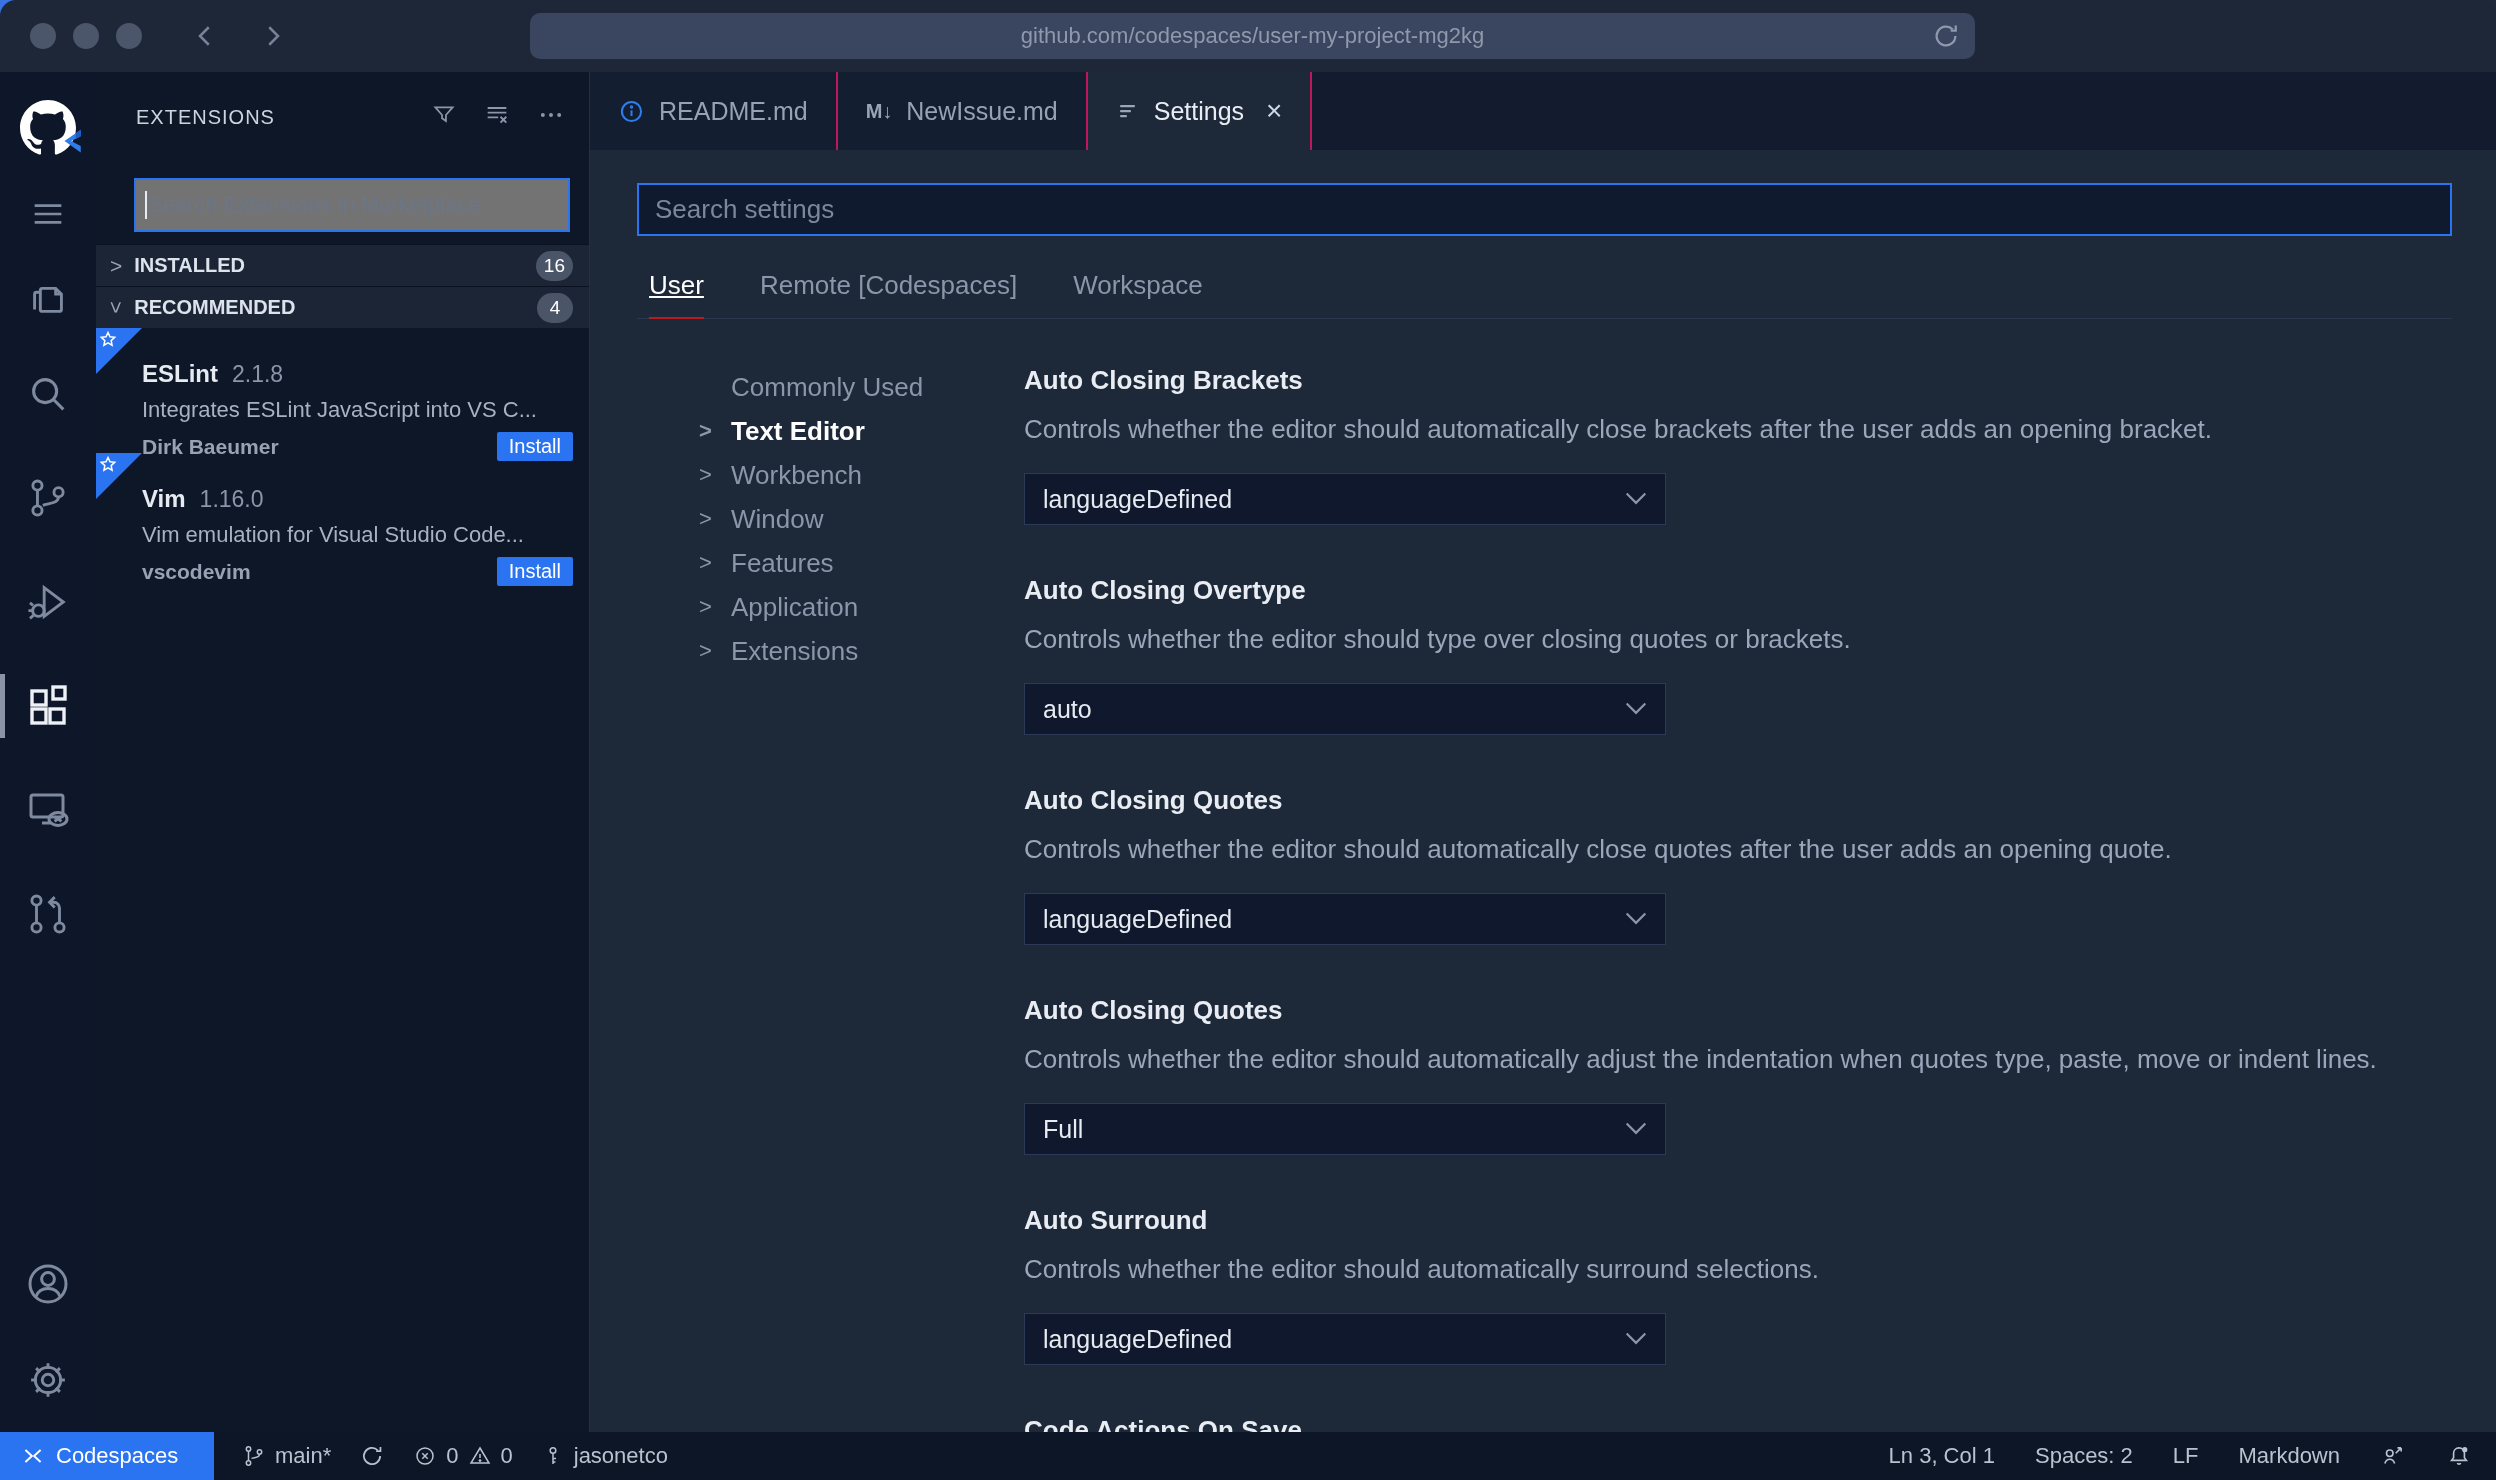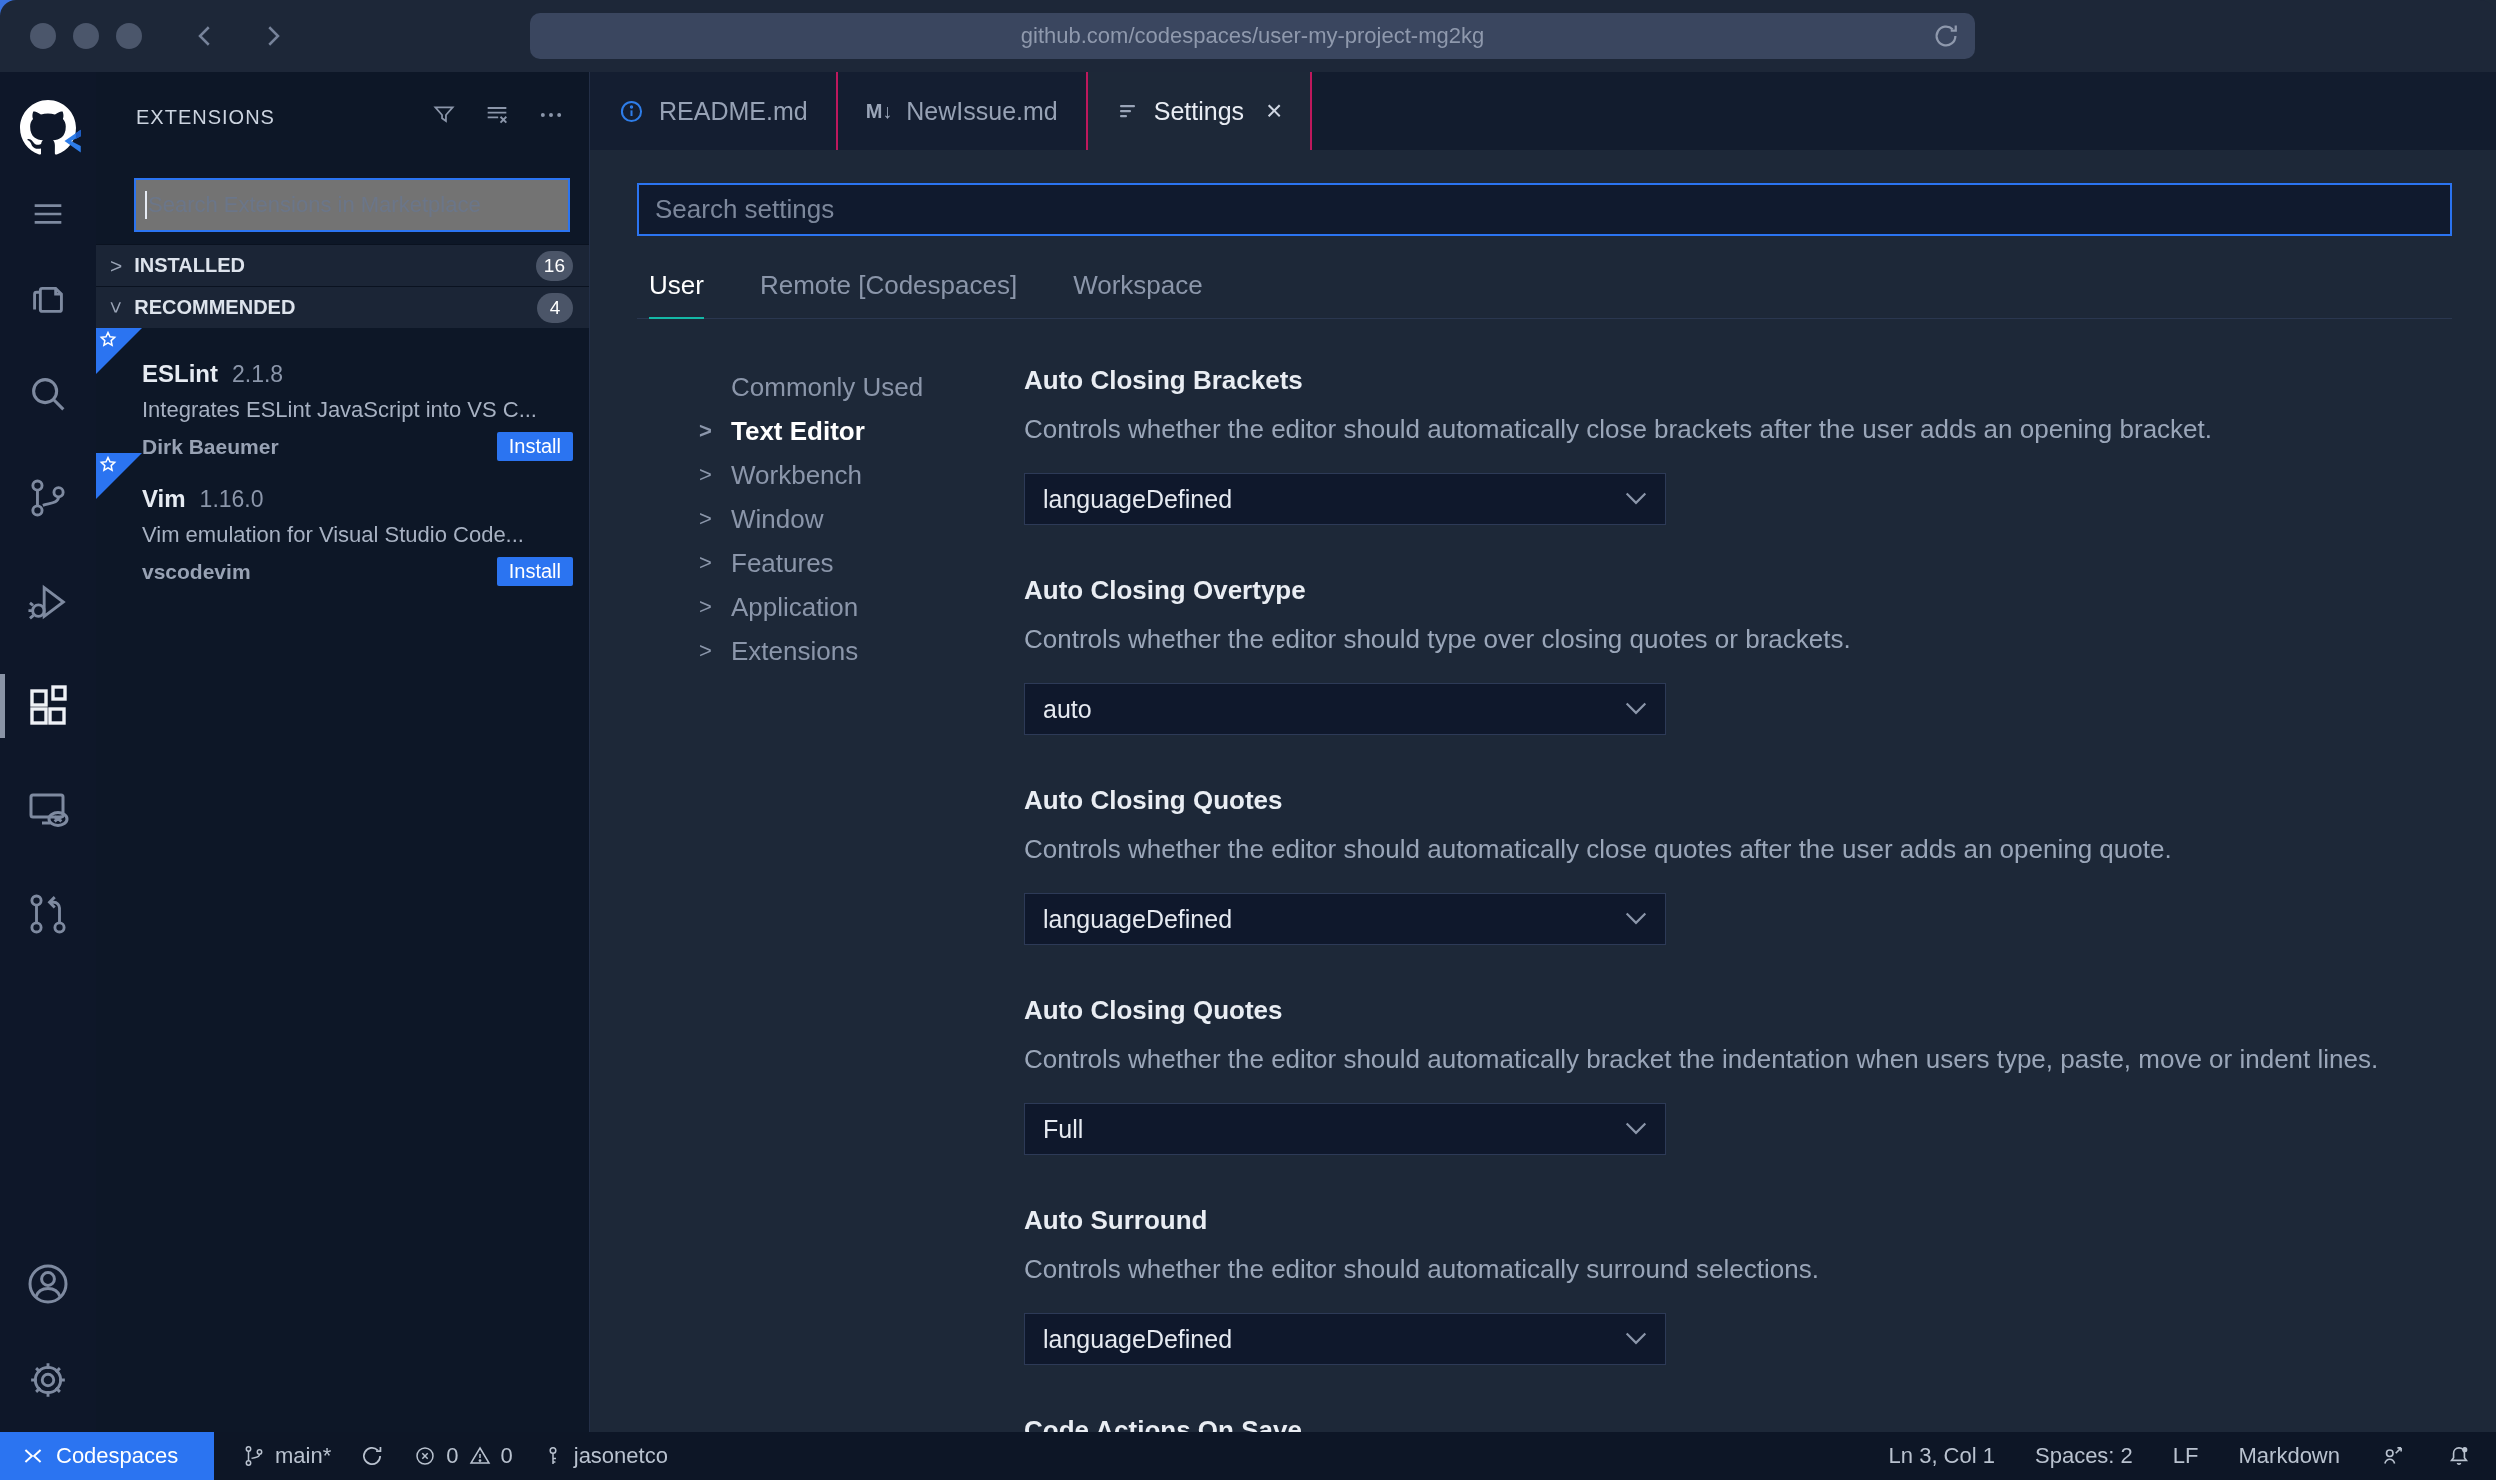--- a/index.html
+++ b/index.html
@@ -70,21 +70,21 @@
   .tab.active{background:var(--editor);color:#e8ecf3;}
   .tab .close{font-size:28px;margin-left:8px;color:#cfd6e2;}
   .md-icon{font-weight:bold;font-size:20px;color:#9aa5b8;}
 
   .settings{flex:1;padding:33px 44px 0 47px;overflow:hidden;}
   .settings-search{position:relative;}
   .settings-search input{width:100%;height:53px;background:#101a2e;border:2px solid var(--accent);color:#cfd6e2;font-size:26px;padding:0 16px;outline:none;font-family:inherit;}
   .settings-search input::placeholder{color:#7c879b;}
   .scope-row{margin-top:34px;display:flex;gap:56px;border-bottom:1px solid #2a3750;padding-left:12px;}
   .scope{font-size:26px;color:#8b96aa;padding-bottom:16px;cursor:pointer;}
-  .scope.active{color:#fff;border-bottom:2px solid #14b8a6;margin-bottom:-1px;}
+  .scope.active{color:#fff;border-bottom:2px solid #b91c1c;margin-bottom:-1px;text-decoration:underline;}
   .content{display:flex;margin-top:46px;}
   .tree{width:325px;margin-left:62px;font-size:26px;color:#8b96aa;flex-shrink:0;}
   .tree-item{height:44px;display:flex;align-items:center;gap:16px;cursor:pointer;}
   .tree-item .chev{font-size:22px;color:#8b96aa;width:16px;}
   .tree-item .spacer{width:16px;}
   .tree-item.active{color:#fff;font-weight:bold;}
   .entries{flex:1;min-width:0;}
   .entry{margin-bottom:50px;}
   .entry-title{font-size:26px;font-weight:bold;color:#e9edf3;margin-bottom:18px;}
   .entry-desc{font-size:26px;color:#9aa6b9;margin-bottom:28px;}
@@ -397,21 +397,21 @@
               <div class="entry-desc">Controls whether the editor should automatically close quotes after the user adds an opening quote.</div>
               <div class="select">
                 <span>languageDefined</span>
                 <svg width="22" height="14" viewBox="0 0 14 9" fill="none" stroke="currentColor" stroke-width="1.4">
                     <path d="M1 1l6 6 6-6"></path>
                   </svg>
               </div>
             </div>
             <div class="entry">
               <div class="entry-title">Auto Closing Quotes</div>
-              <div class="entry-desc">Controls whether the editor should automatically bracket the indentation when users type, paste, move or indent lines.</div>
+              <div class="entry-desc">Controls whether the editor should automatically adjust the indentation when quotes type, paste, move or indent lines.</div>
               <div class="select">
                 <span>Full</span>
                 <svg width="22" height="14" viewBox="0 0 14 9" fill="none" stroke="currentColor" stroke-width="1.4">
                     <path d="M1 1l6 6 6-6"></path>
                   </svg>
               </div>
             </div>
             <div class="entry">
               <div class="entry-title">Auto Surround</div>
               <div class="entry-desc">Controls whether the editor should automatically surround selections.</div>

